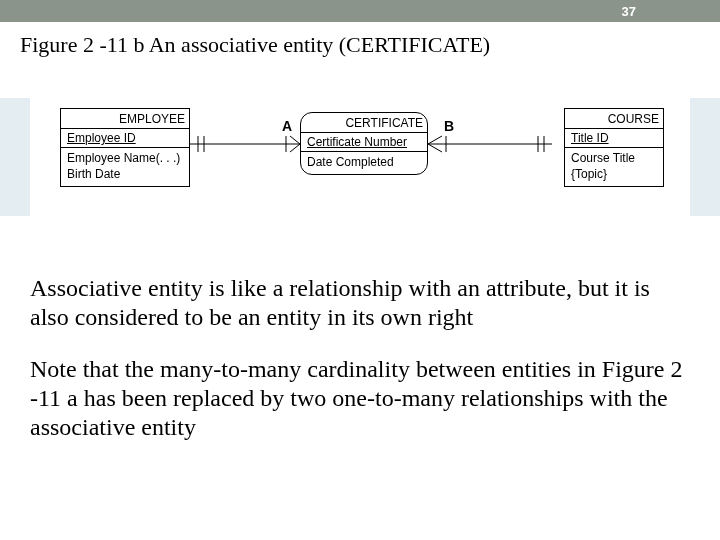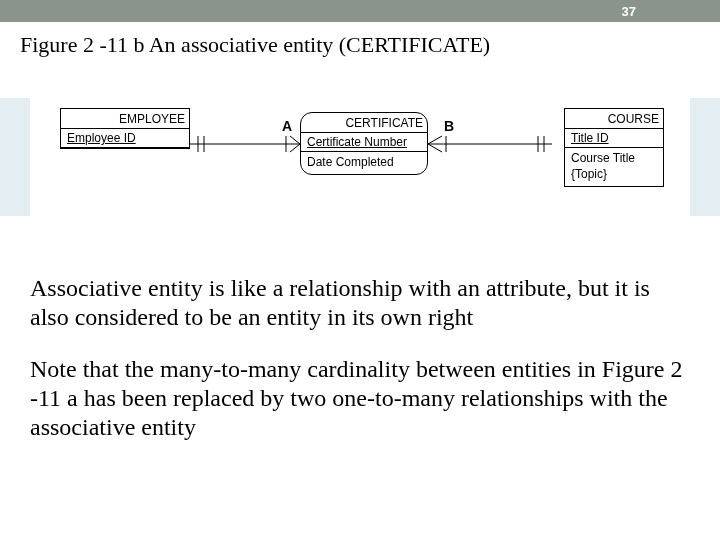--- a/index.html
+++ b/index.html
@@ -95,20 +95,24 @@
 </div>
 
 <div class="figure-title">Figure 2 -11 b An associative entity (CERTIFICATE)</div>
 
 <div class="diagram-band">
   <div class="diagram-inner">
 
     <div class="entity" style="left:30px; top:16px; width:130px;">
       <div class="ename">EMPLOYEE</div>
       <div class="pk">Employee ID</div>
+      <div class="attrs">
+        <div>Employee Name(. . .)</div>
+        <div>Birth Date</div>
+      </div>
     </div>
 
     <svg class="connector" style="left:160px; top:42px;" width="110" height="20">
       <line x1="0" y1="10" x2="110" y2="10" stroke="#000" stroke-width="1"></line>
 
       <line x1="8" y1="2" x2="8" y2="18" stroke="#000" stroke-width="1"></line>
       <line x1="14" y1="2" x2="14" y2="18" stroke="#000" stroke-width="1"></line>
 
       <line x1="100" y1="2" x2="110" y2="10" stroke="#000" stroke-width="1"></line>
       <line x1="100" y1="18" x2="110" y2="10" stroke="#000" stroke-width="1"></line>

